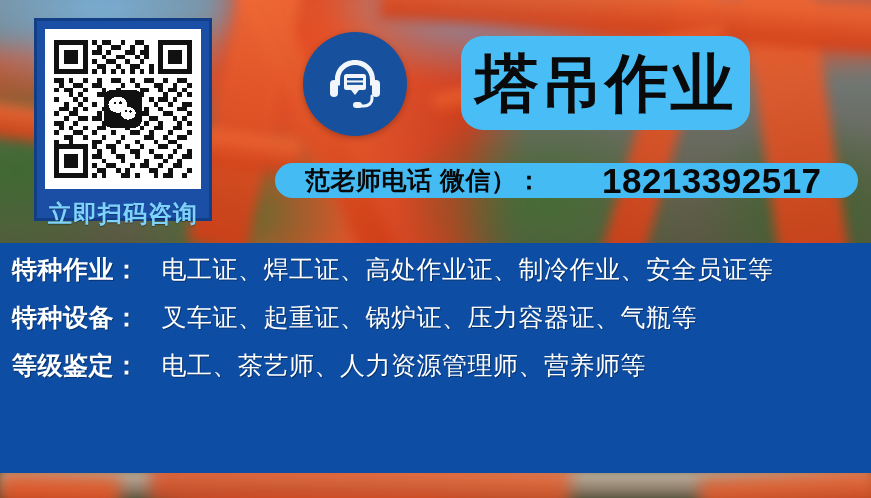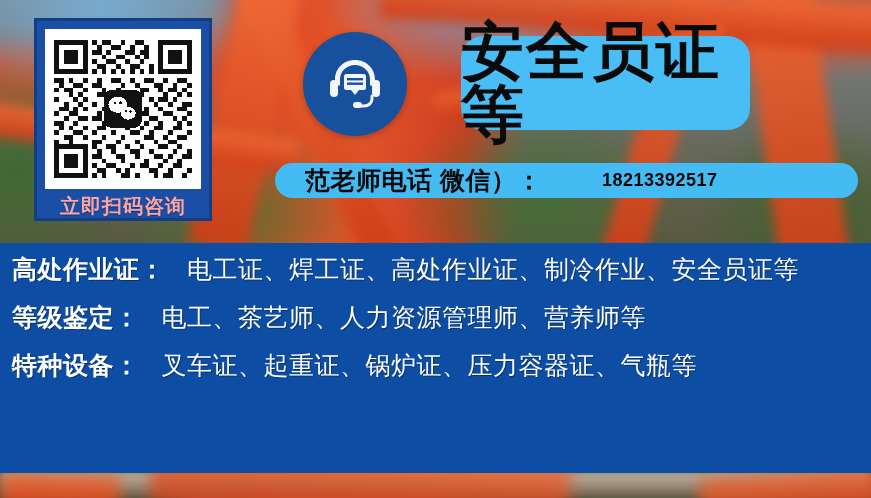--- a/index.html
+++ b/index.html
@@ -77,26 +77,27 @@
   }
   .qr-white {
     width: 100%;
     height: 160px;
     background: #ffffff;
     display: block;
   }
   .qr-white svg { display:block; width:100%; height:100%; }
   .qr-caption {
     text-align: center;
-    color: #fca5a5;
-    font-size: 20px;
+    color: #7dd3fc;
+    font-size: 24px;
     font-weight: bold;
     letter-spacing: 1px;
     line-height: 34px;
     text-shadow: 0 1px 1px rgba(0,0,0,0.35);
+    margin-top: 8px;
   }
 
   
   .headset-badge {
     position: absolute;
     left: 303px;
     top: 32px;
     width: 104px;
     height: 104px;
     border-radius: 50%;
@@ -146,21 +147,21 @@
     gap: 12px;
   }
   .phone-label {
     color: #080808;
     font-size: 25px;
     font-weight: bold;
     letter-spacing: 0.5px;
   }
   .phone-number {
     color: #080808;
-    font-size: 18px;
+    font-size: 35px;
     font-weight: bold;
     margin-left: 48px;
     letter-spacing: 0.5px;
   }
 
   
   .list-block {
     position: absolute;
     left: 0;
     top: 243px;
@@ -445,38 +446,38 @@
       <path d="M49 44v3c0 4-3.5 7-8 7h-4" stroke="#f2f6fa" stroke-width="3" fill="none" stroke-linecap="round"></path>
       <rect x="30" y="50" width="9" height="6" rx="3" fill="#f2f6fa"></rect>
       <rect x="21" y="22" width="22" height="16" rx="2.5" fill="#f2f6fa"></rect>
       <rect x="24" y="26" width="16" height="2.4" fill="#17519e"></rect>
       <rect x="24" y="30.5" width="16" height="2.4" fill="#17519e"></rect>
       <path d="M28 38l4 5 4-5z" fill="#f2f6fa"></path>
     </svg>
   </div>
 
   <div class="title-pill">
-    <span>安全员证等</span>
+    <span>塔吊作业</span>
   </div>
 
   <div class="phone-pill">
     <span class="phone-label">范老师电话 微信）：</span>
     <span class="phone-number">18213392517</span>
   </div>
 
   <div class="list-block">
     <div class="list-row">
-      <span class="row-label">高处作业证：</span>
+      <span class="row-label">特种作业：</span>
       <span class="row-value">电工证、焊工证、高处作业证、制冷作业、安全员证等</span>
+    </div>
+    <div class="list-row">
+      <span class="row-label">特种设备：</span>
+      <span class="row-value">叉车证、起重证、锅炉证、压力容器证、气瓶等</span>
     </div>
     <div class="list-row">
       <span class="row-label">等级鉴定：</span>
       <span class="row-value">电工、茶艺师、人力资源管理师、营养师等</span>
     </div>
     <div class="list-row">
-      <span class="row-label">特种设备：</span>
-      <span class="row-value">叉车证、起重证、锅炉证、压力容器证、气瓶等</span>
-    </div>
-    <div class="list-row">
     </div>
   </div>
 
 </div>
 
 </body></html>

